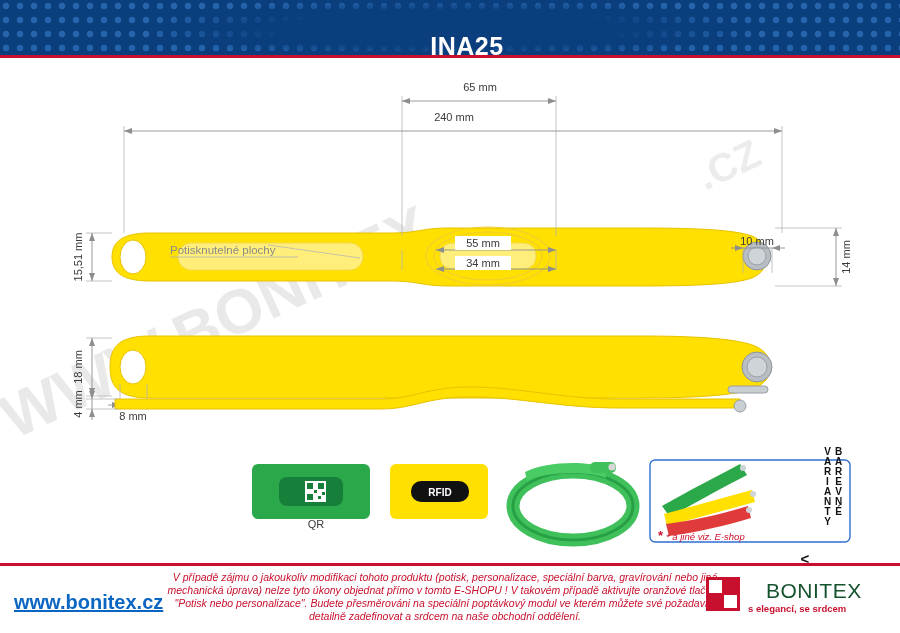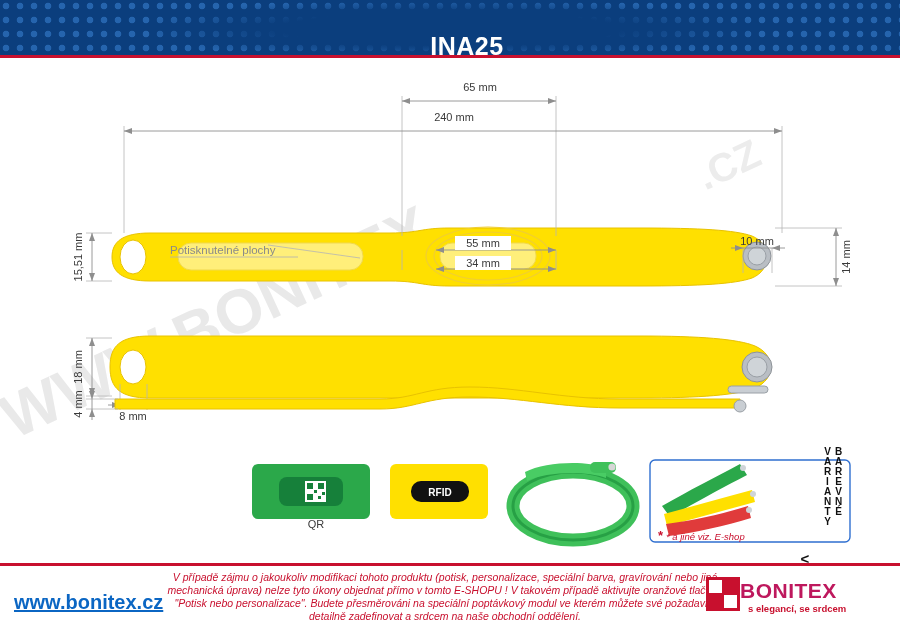--- a/index.html
+++ b/index.html
@@ -65,21 +65,21 @@
     position:absolute;left:14px;top:28px;color:#0b66c3;font-size:20px;font-weight:bold;
   }
   .brandbox{position:absolute;right:14px;top:12px;width:180px;height:46px;}
   .brandbox .logo{
     position:absolute;left:0;top:2px;width:34px;height:34px;background:#c8102e;
     display:grid;grid-template-columns:1fr 1fr;grid-template-rows:1fr 1fr;gap:2px;padding:3px;box-sizing:border-box;
   }
   .brandbox .logo i{background:#ffffff;display:block;}
   .brandbox .logo i.r{background:#c8102e;}
   .brandbox .name{
-    position:absolute;left:34px;top:4px;font-size:21px;font-weight:bold;color:#be185d;letter-spacing:.5px;
+    position:absolute;left:60px;top:4px;font-size:21px;font-weight:normal;color:#14532d;letter-spacing:.5px;
   }
   .brandbox .slogan{
     position:absolute;left:42px;top:28px;font-size:9.5px;color:#c8102e;font-weight:bold;
   }
   .lbl{font-size:11px;fill:#3a3a3a;font-family:"Liberation Sans", sans-serif;}
   .lbl-gray{font-size:11.5px;fill:#8a8a8a;font-family:"Liberation Sans", sans-serif;}
   .dim{stroke:#8e8e8e;stroke-width:.9;fill:none;}
   .ext{stroke:#b5b5b5;stroke-width:.8;fill:none;}
 </style>
 </head>

